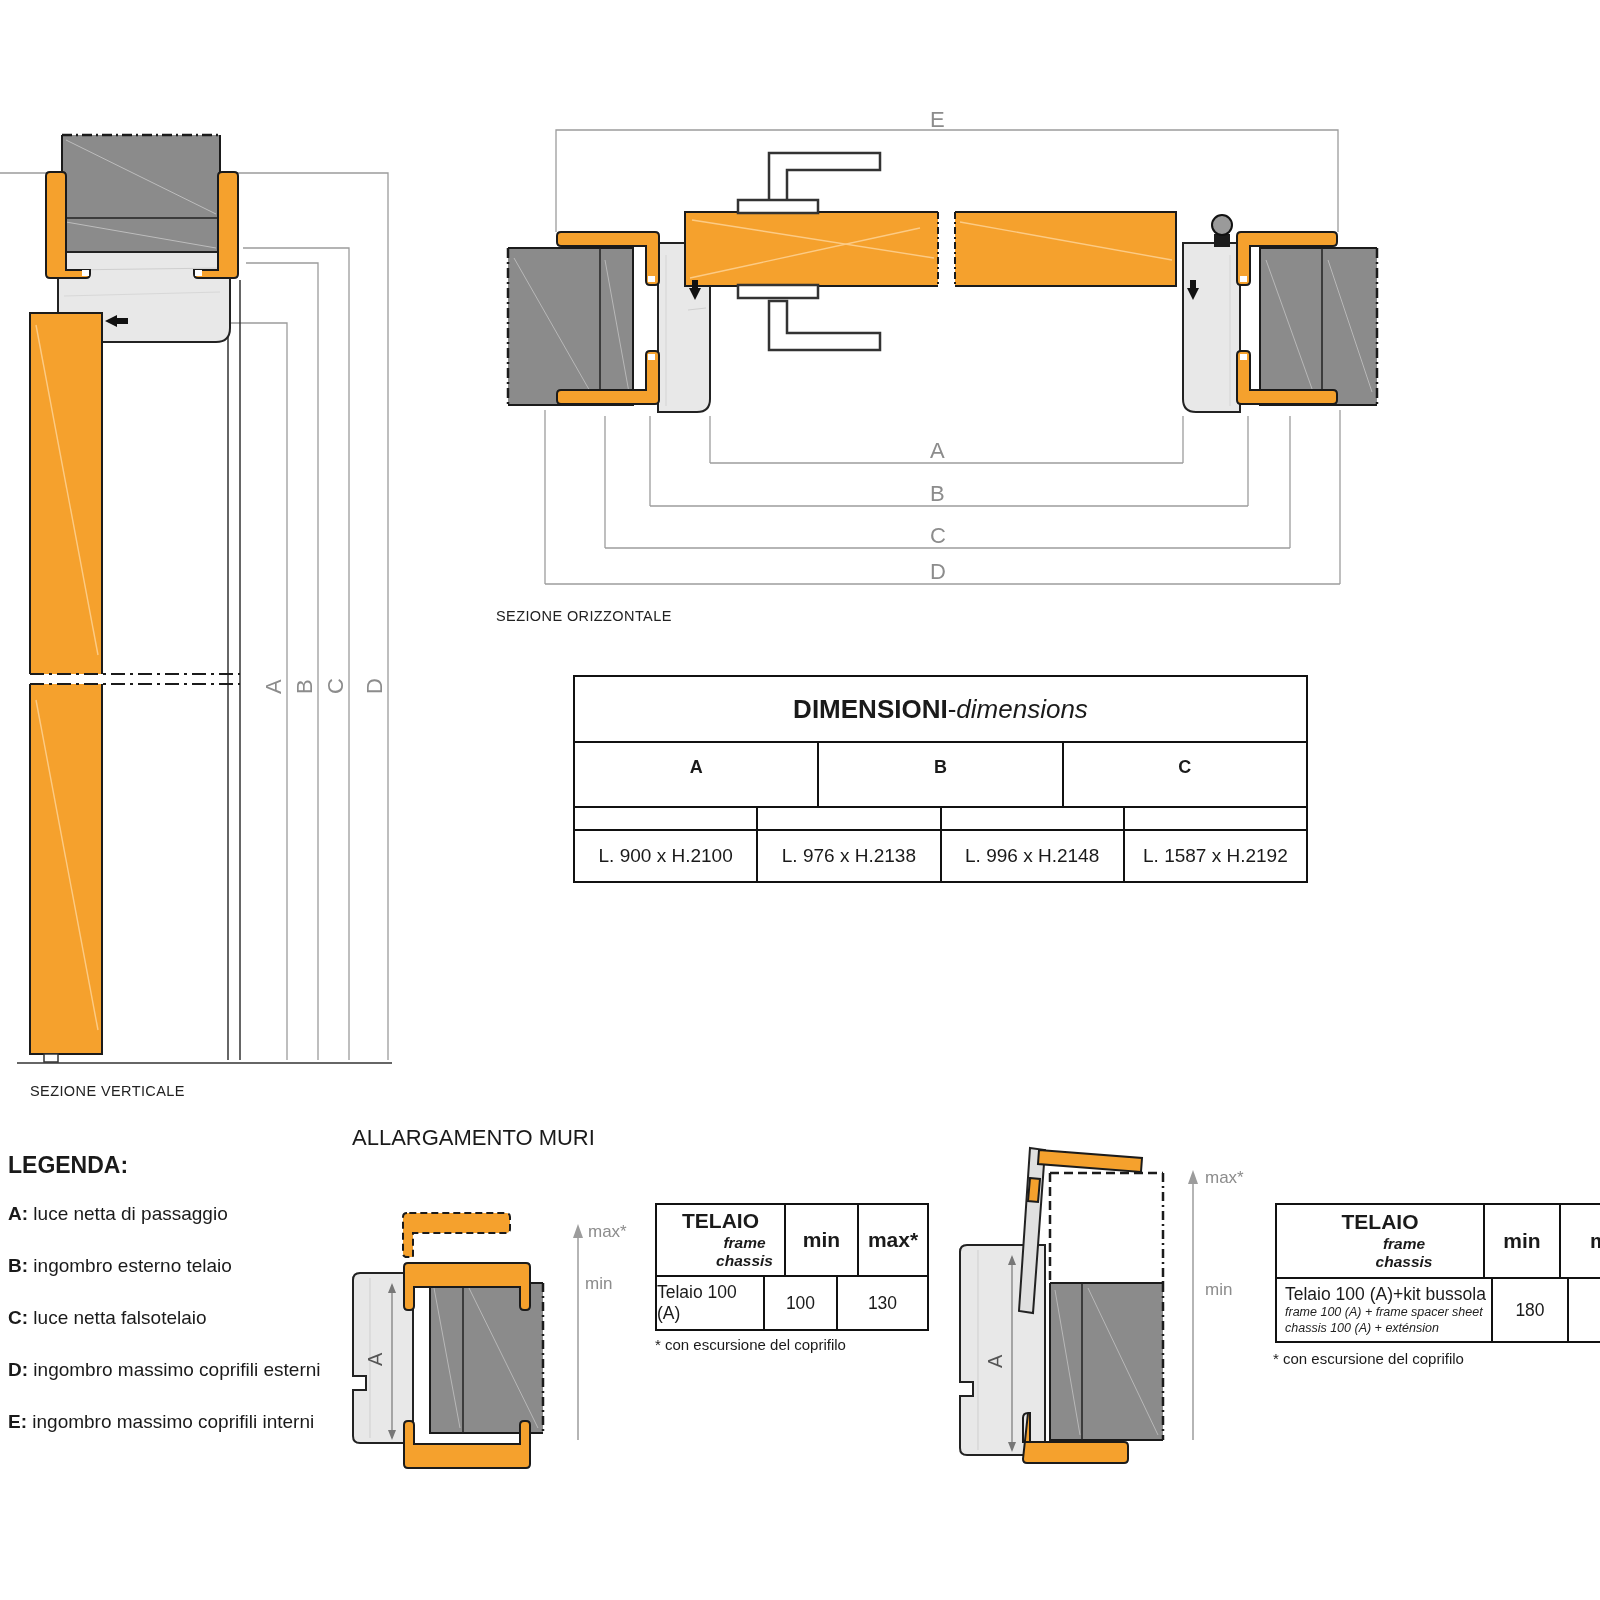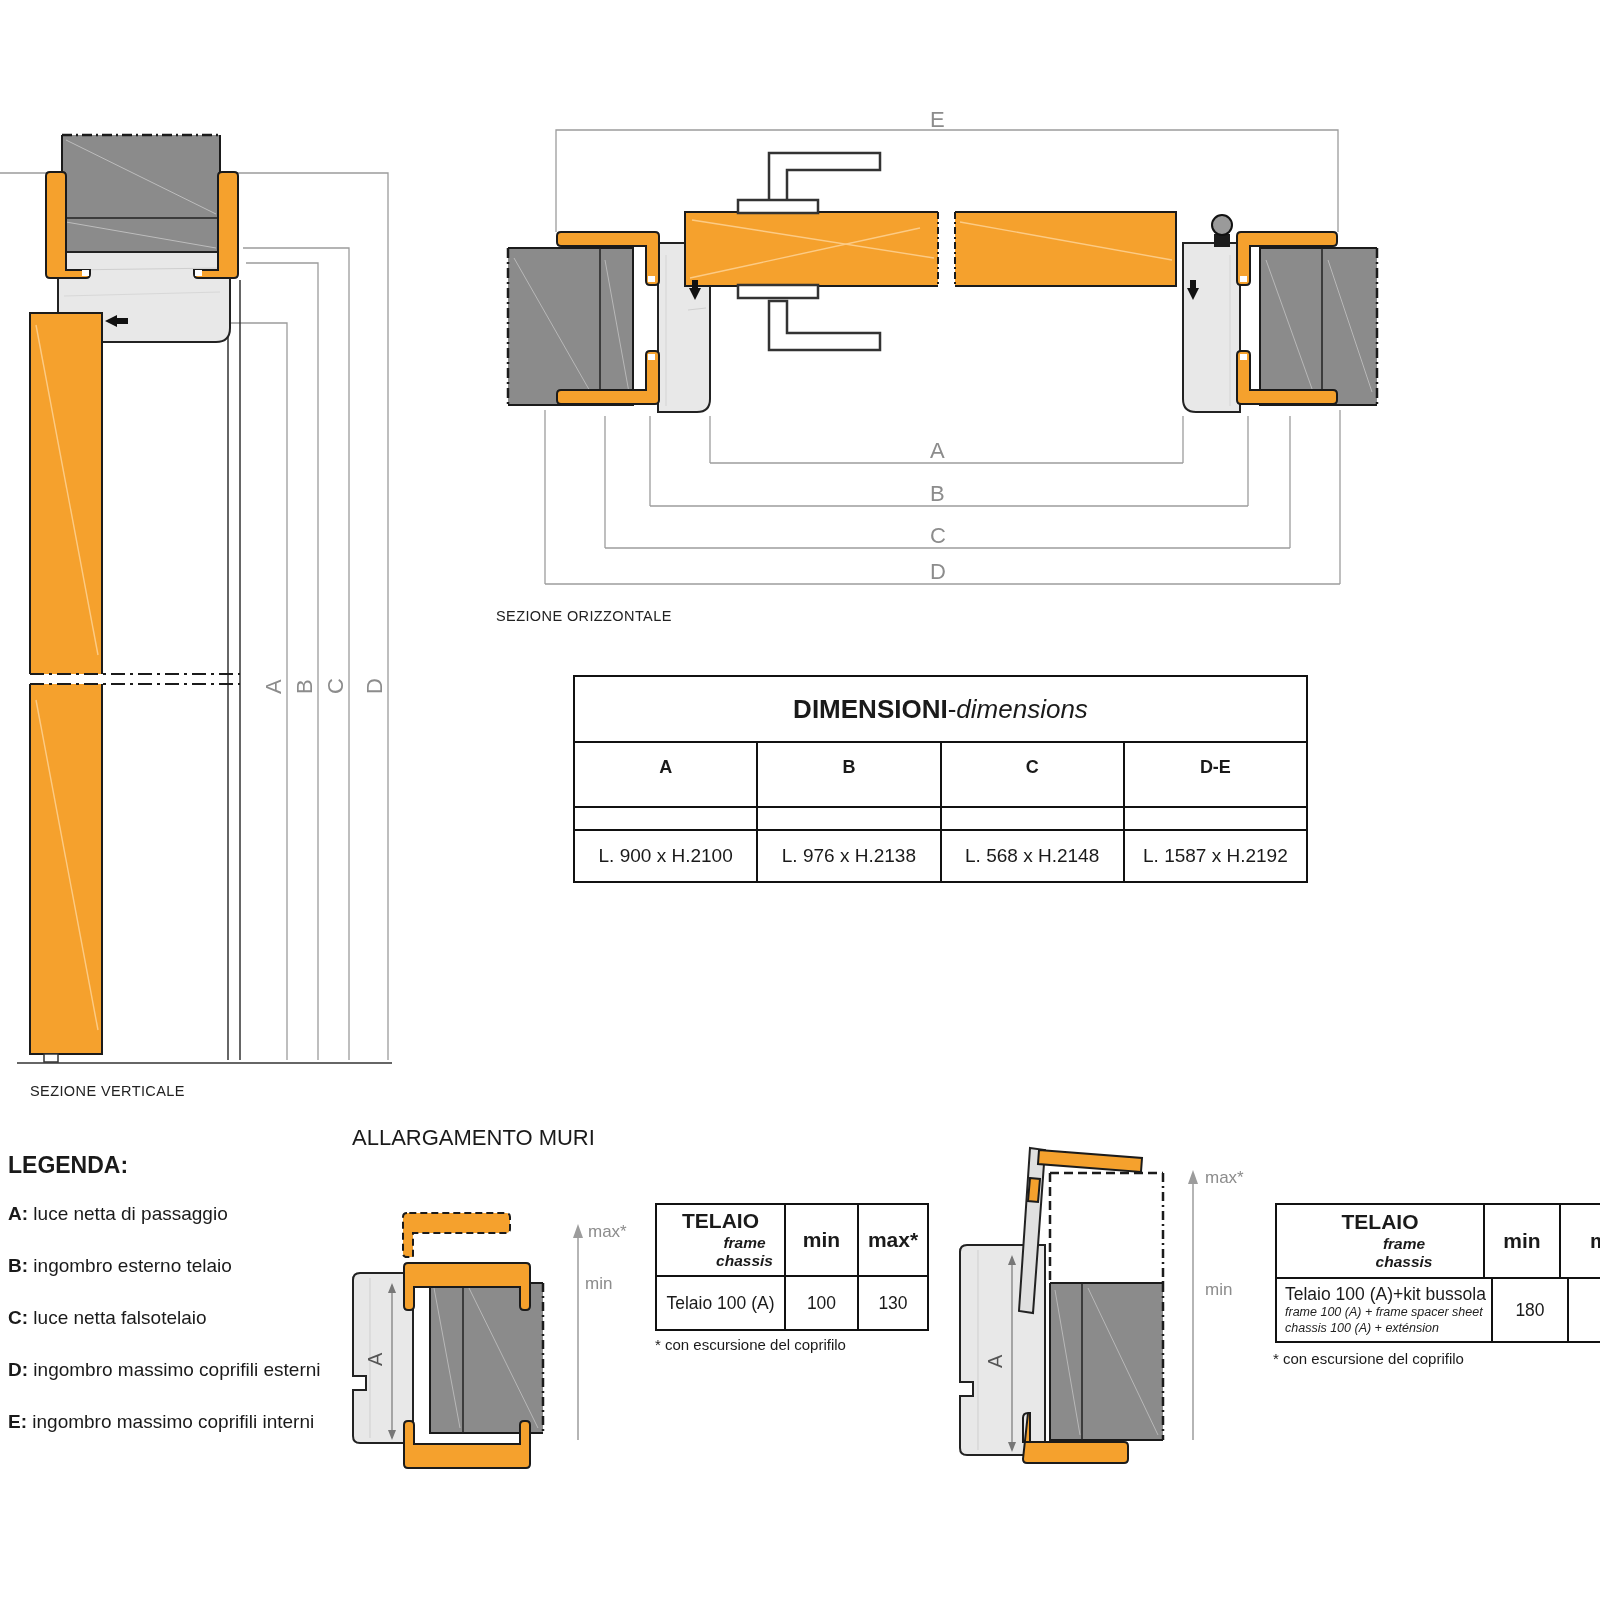--- a/index.html
+++ b/index.html
@@ -215,33 +215,32 @@
     <div class="dimtop">
       <div class="dimtitle">
         <span class="b">DIMENSIONI</span>
           <span> - </span>
           <span class="i">dimensions</span>
       </div>
       <div class="dimheads">
         <div class="c">A</div>
         <div class="c">B</div>
         <div class="c">C</div>
-        <div class="c">D-E</div>
       </div>
     </div>
     <div class="dimgap">
       <div class="c"></div>
         <div class="c"></div>
         <div class="c"></div>
         <div class="c"></div>
     </div>
     <div class="dimvals">
       <div class="c">L. 900 x H.2100</div>
       <div class="c">L. 976 x H.2138</div>
-      <div class="c">L. 568 x H.2148</div>
+      <div class="c">L. 996 x H.2148</div>
       <div class="c">L. 1587 x H.2192</div>
     </div>
   </div>
 
   <div class="abs legtitle" style="left:8px;top:1152px">LEGENDA:</div>
   <div class="abs legitem" style="left:8px;top:1203px"><b>A:</b><span> luce netta di passaggio</span></div>
   <div class="abs legitem" style="left:8px;top:1255px"><b>B:</b><span> ingombro esterno telaio</span></div>
   <div class="abs legitem" style="left:8px;top:1307px"><b>C:</b><span> luce netta falsotelaio</span></div>
   <div class="abs legitem" style="left:8px;top:1359px"><b>D:</b><span> ingombro massimo coprifili esterni</span></div>
   <div class="abs legitem" style="left:8px;top:1411px"><b>E:</b><span> ingombro massimo coprifili interni</span></div>
@@ -288,21 +287,21 @@
     <div class="trow" style="height:70px;border-bottom:2px solid #111">
       <div class="tcell" style="width:127px">
         <div class="thead-b">TELAIO</div>
         <div class="thead-i">frame</div>
         <div class="thead-i">chassis</div>
       </div>
       <div class="tcell thead-b" style="width:71px">min</div>
       <div class="tcell thead-b" style="flex:1">max*</div>
     </div>
     <div class="trow" style="height:52px">
-      <div class="tcell tval" style="width:127px">Telaio 100 (A)</div>
+      <div class="tcell tval" style="width:106px">Telaio 100 (A)</div>
       <div class="tcell tval" style="width:71px">100</div>
       <div class="tcell tval" style="flex:1">130</div>
     </div>
   </div>
   <div class="abs footnote" style="left:655px;top:1336px">* con escursione del coprifilo</div>
 
   <svg class="abs" style="left:930px;top:1120px" width="320" height="380" viewBox="0 0 320 380">
 
     <path d="M37,125 Q30,125 30,132 L30,262 L43,262 L43,276 L30,276 L30,328 Q30,335 37,335 L115,335 L115,125 Z" fill="#E8E8E8" stroke="#222" stroke-width="2"></path>
     <line x1="48" y1="130" x2="48" y2="330" stroke="#cfcfcf" stroke-width="1"></line>

